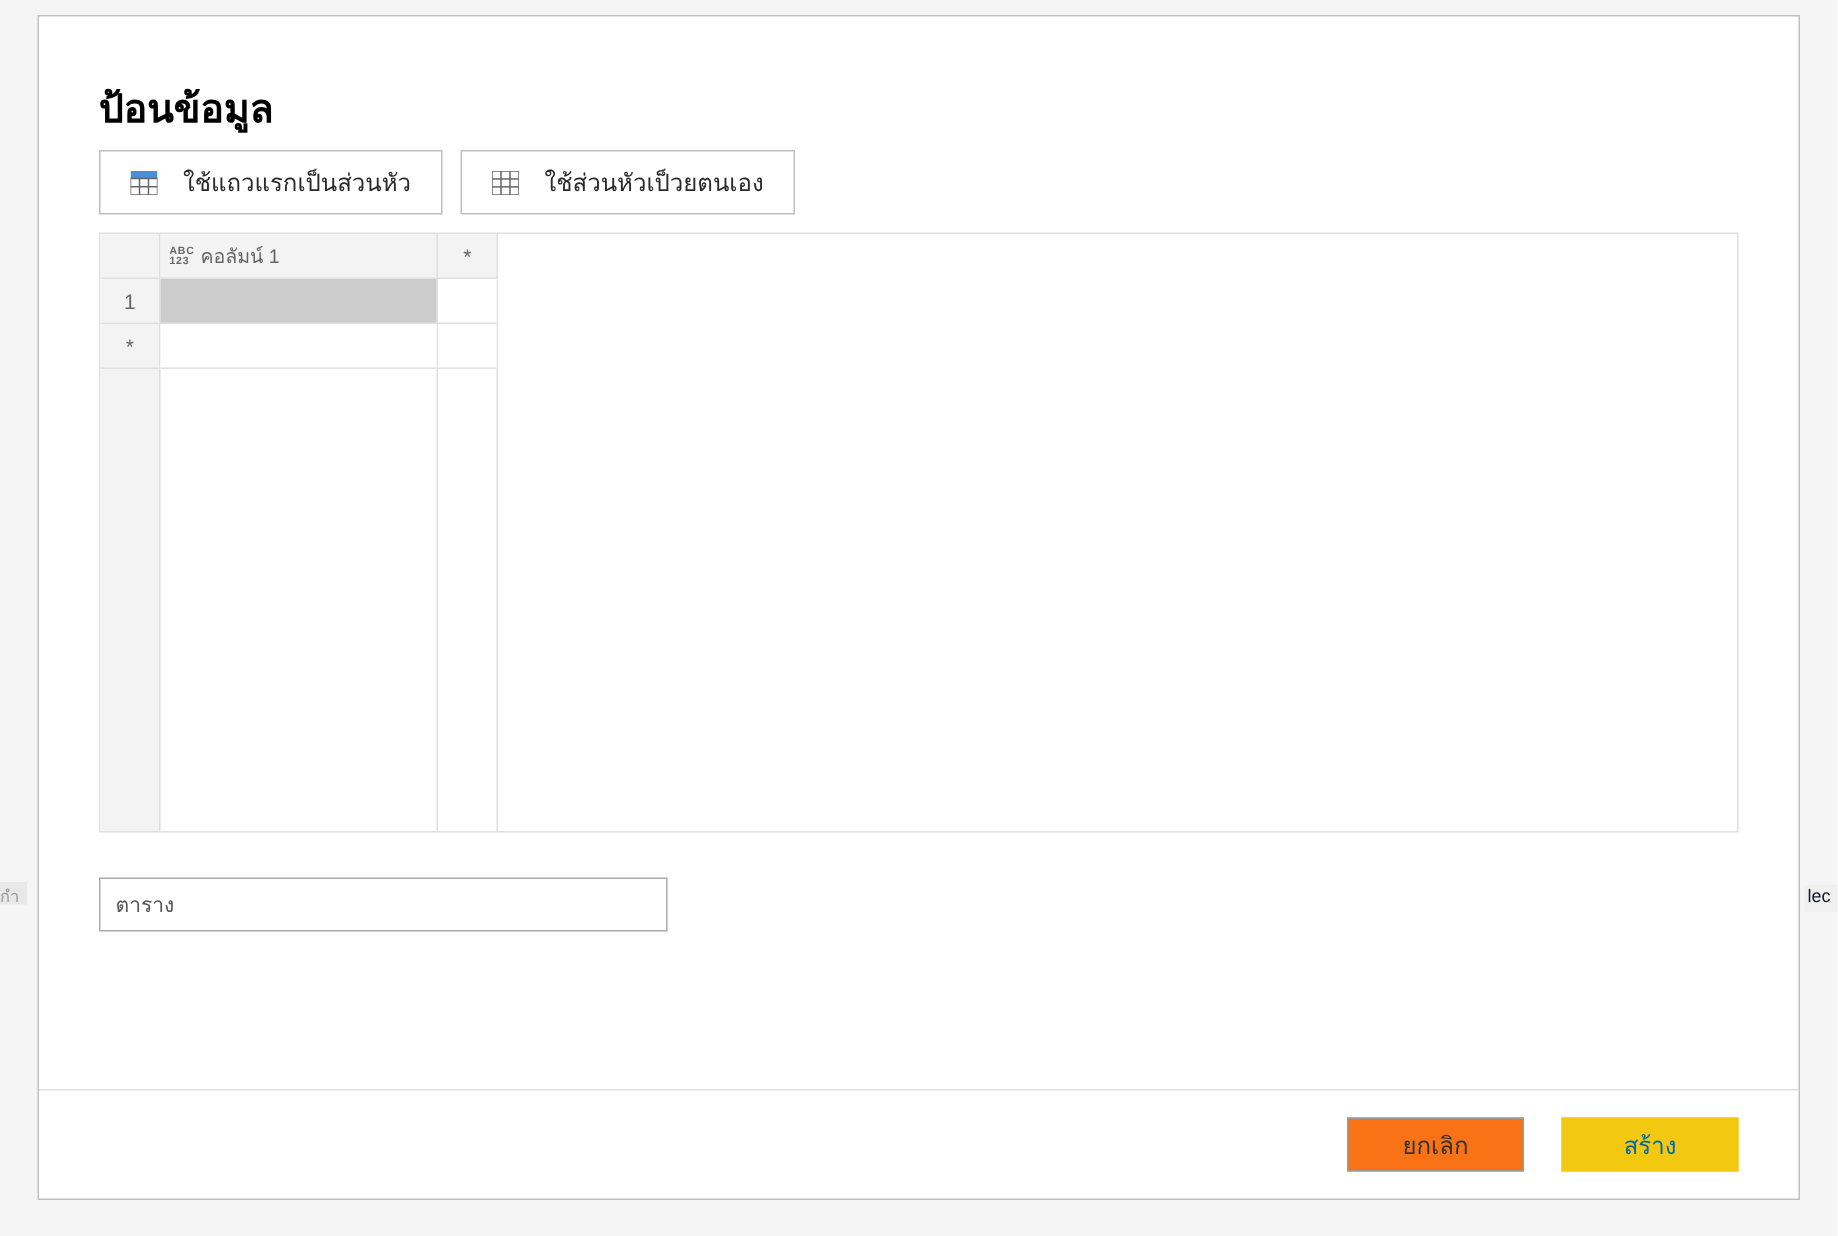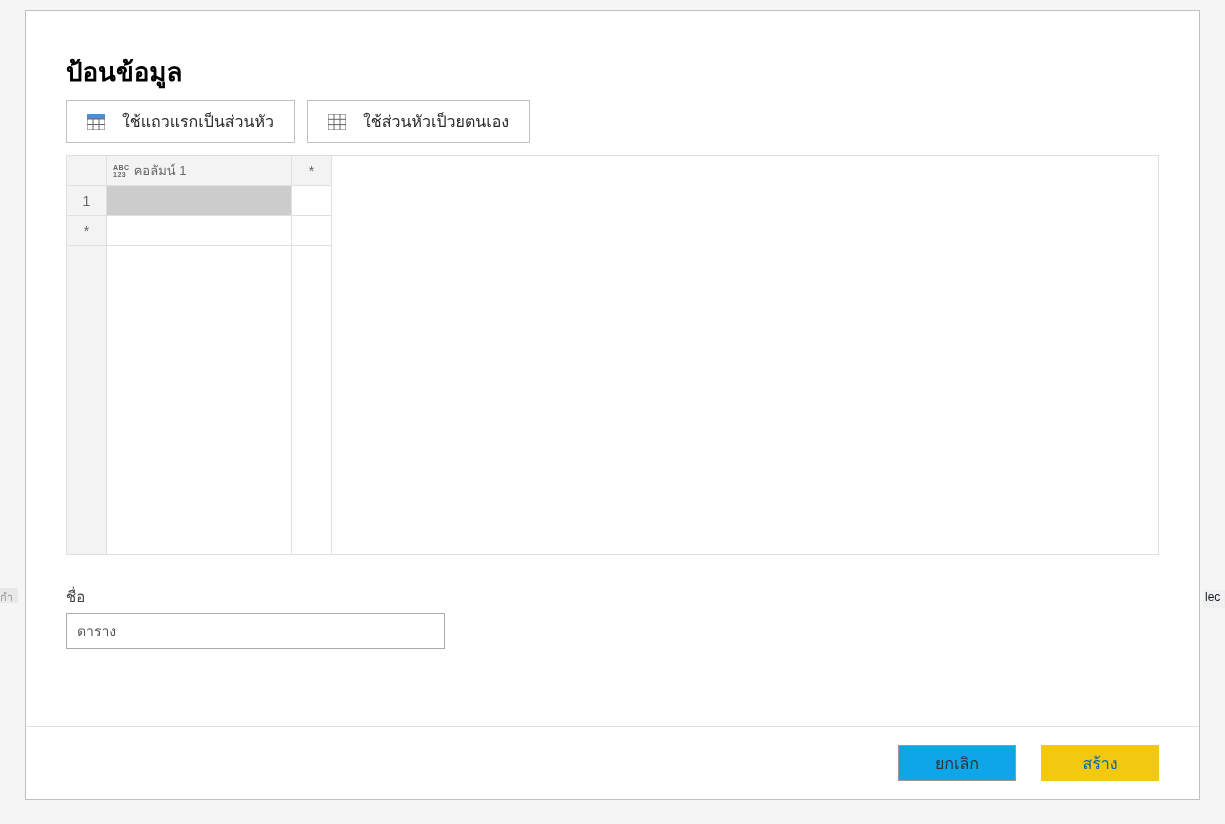--- a/index.html
+++ b/index.html
@@ -198,21 +198,21 @@
     }
     .btn {
       min-width: 118px;
       height: 36px;
       font-size: 16px;
       font-family: inherit;
       cursor: pointer;
       border: 1px solid #999;
     }
     .btn-cancel {
-      background: #0ea5e9;
+      background: #f97316;
       color: #333;
     }
     .btn-create {
       background: #f2c811;
       border-color: #f2c811;
       color: #0369a1;
     }
     .bg-hint-left {
       position: absolute;
       left: 0;
@@ -299,21 +299,20 @@
           </div>
           <div class="asterisk-col">
             <div class="asterisk-cell"></div>
             <div class="asterisk-cell"></div>
           </div>
         </div>
       </div>
     </div>
 
     <div class="name-section">
-      <div class="name-label">ชื่อ</div>
       <input type="text" class="name-input" value="ตาราง" style="">
     </div>
   </div>
 
   <div class="dialog-footer">
     <button class="btn btn-cancel">ยกเลิก</button>
     <button class="btn btn-create">สร้าง</button>
   </div>
 </div>
 

